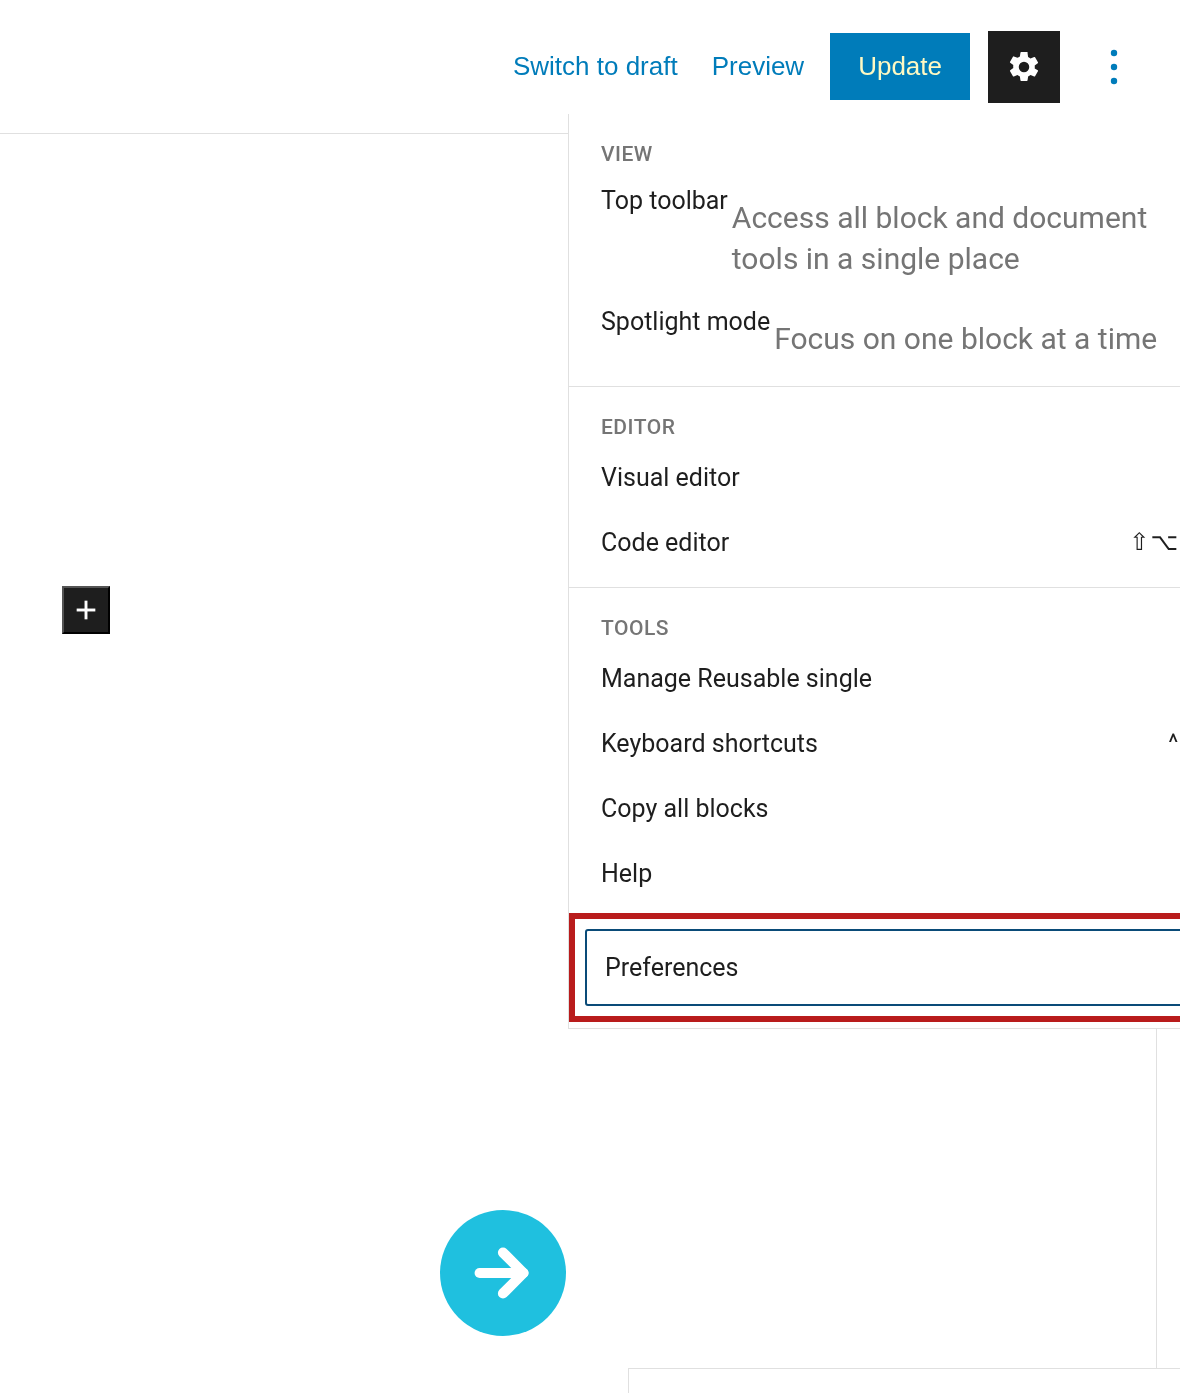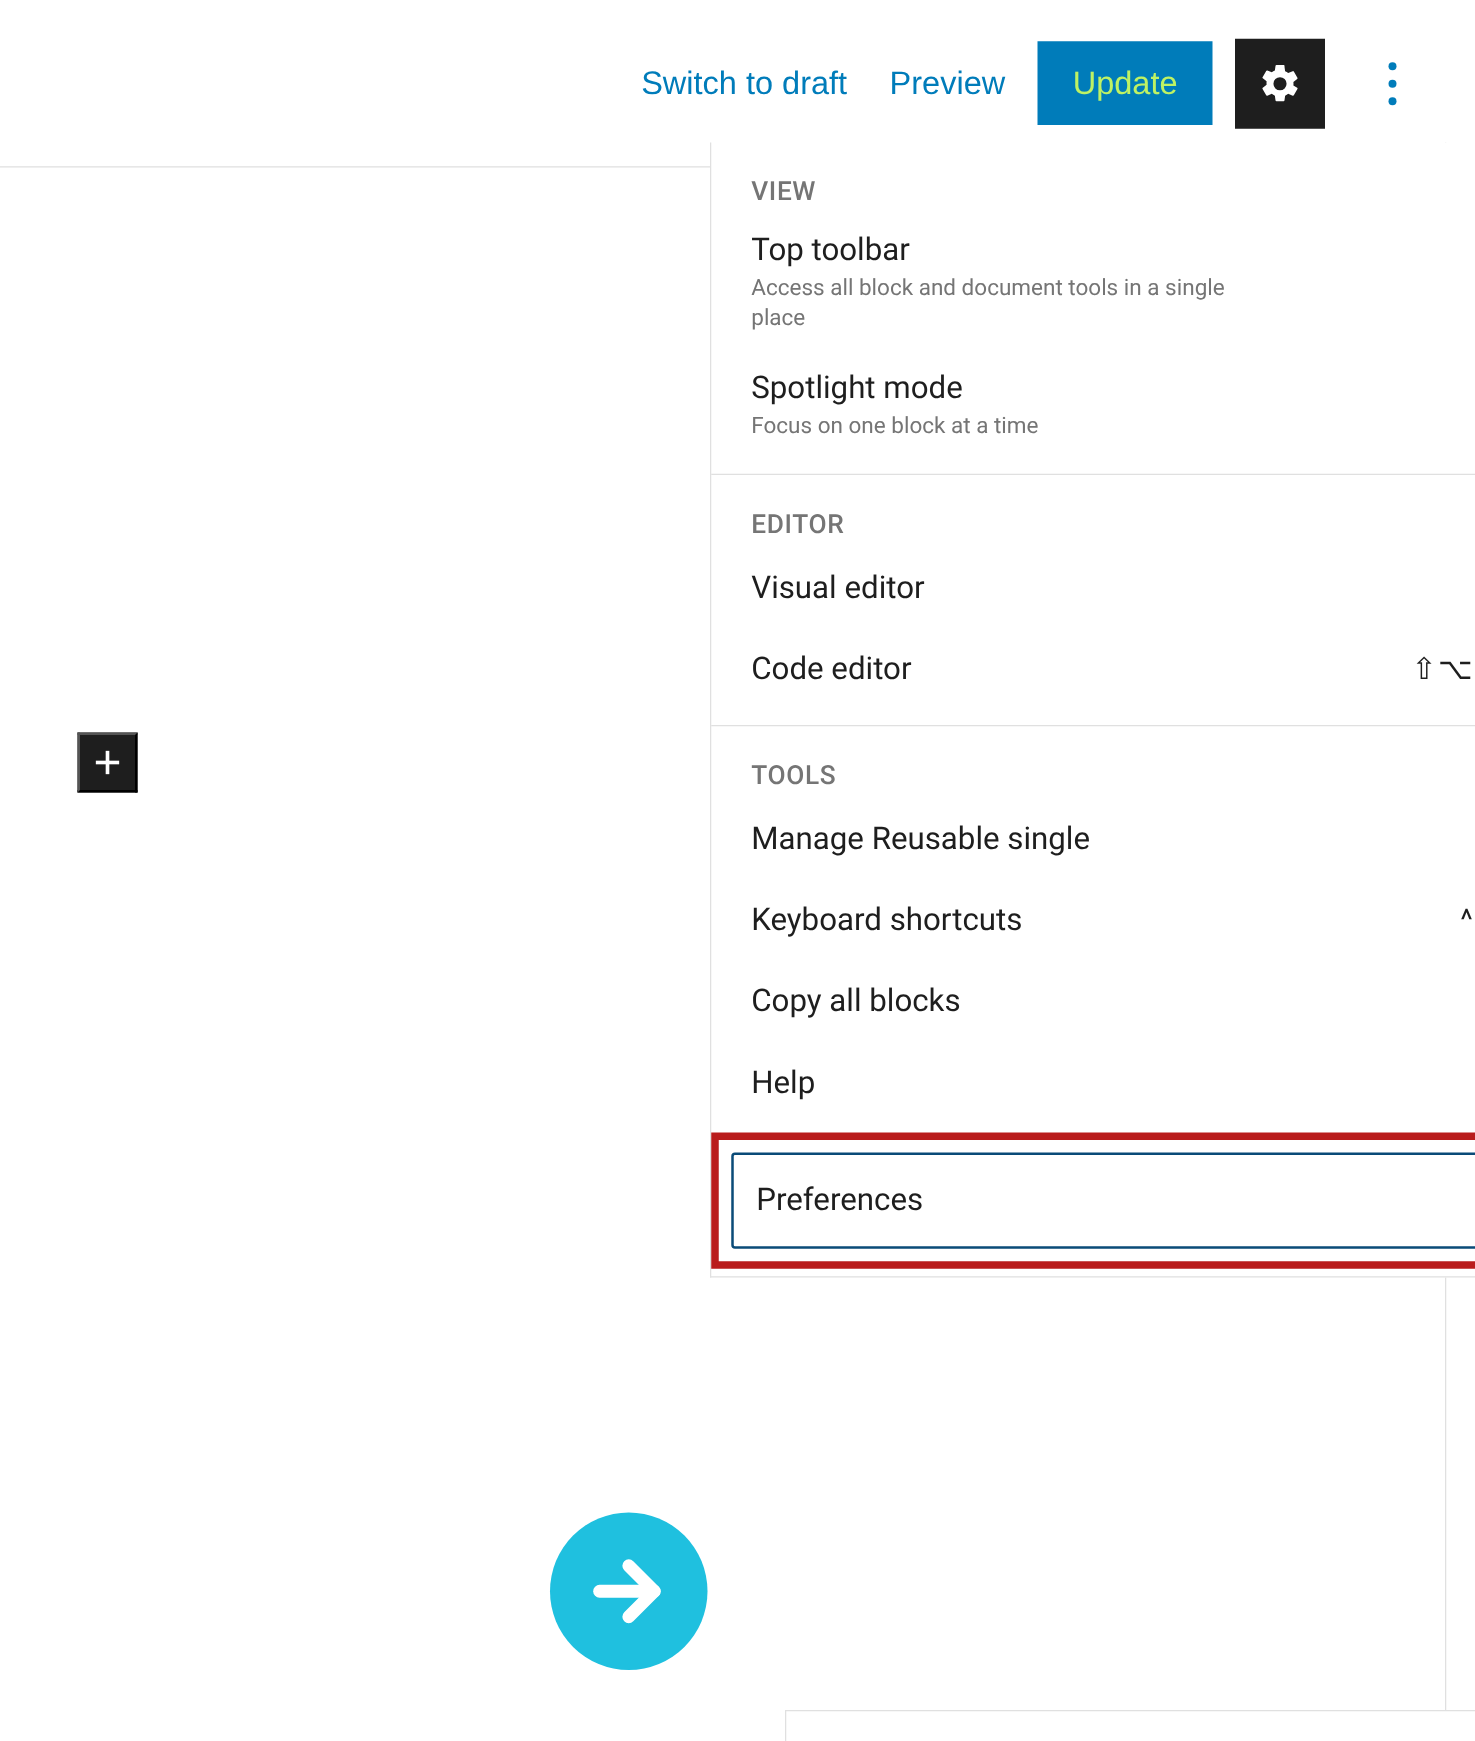--- a/index.html
+++ b/index.html
@@ -27,21 +27,21 @@
     background: none;
     border: none;
     color: #007cba;
     font-size: 26px;
     font-weight: 400;
     cursor: pointer;
     padding: 10px 8px;
   }
   .primary-btn {
     background: #007cba;
-    color: #bef264;
+    color: #fef9c3;
     border: none;
     font-size: 26px;
     font-weight: 400;
     cursor: pointer;
     padding: 18px 28px;
   }
   .icon-btn {
     width: 72px;
     height: 72px;
     display: flex;
@@ -89,31 +89,32 @@
     padding: 28px 32px 6px 32px;
   }
   .menu-item {
     padding: 18px 32px;
     display: flex;
     align-items: flex-start;
     justify-content: space-between;
     cursor: pointer;
   }
   .menu-item.tall { align-items: flex-start; padding-top: 14px; padding-bottom: 14px; }
-  .item-text { display: flex; flex-direction: column; gap: 4px; }
+  .item-text { display: flex; flex-direction: row; gap: 4px; }
   .item-label {
     font-size: 25px;
     color: #1e1e1e;
     font-weight: 400;
   }
   .item-desc {
-    font-size: 18px;
+    font-size: 30px;
     color: #757575;
     line-height: 1.35;
     max-width: 420px;
+    margin-top: 12px;
   }
   .item-right {
     display: flex;
     align-items: center;
     gap: 20px;
     font-size: 24px;
     color: #1e1e1e;
     flex-shrink: 0;
   }
   .shortcut { font-size: 24px; color: #1e1e1e; letter-spacing: 1px; }

